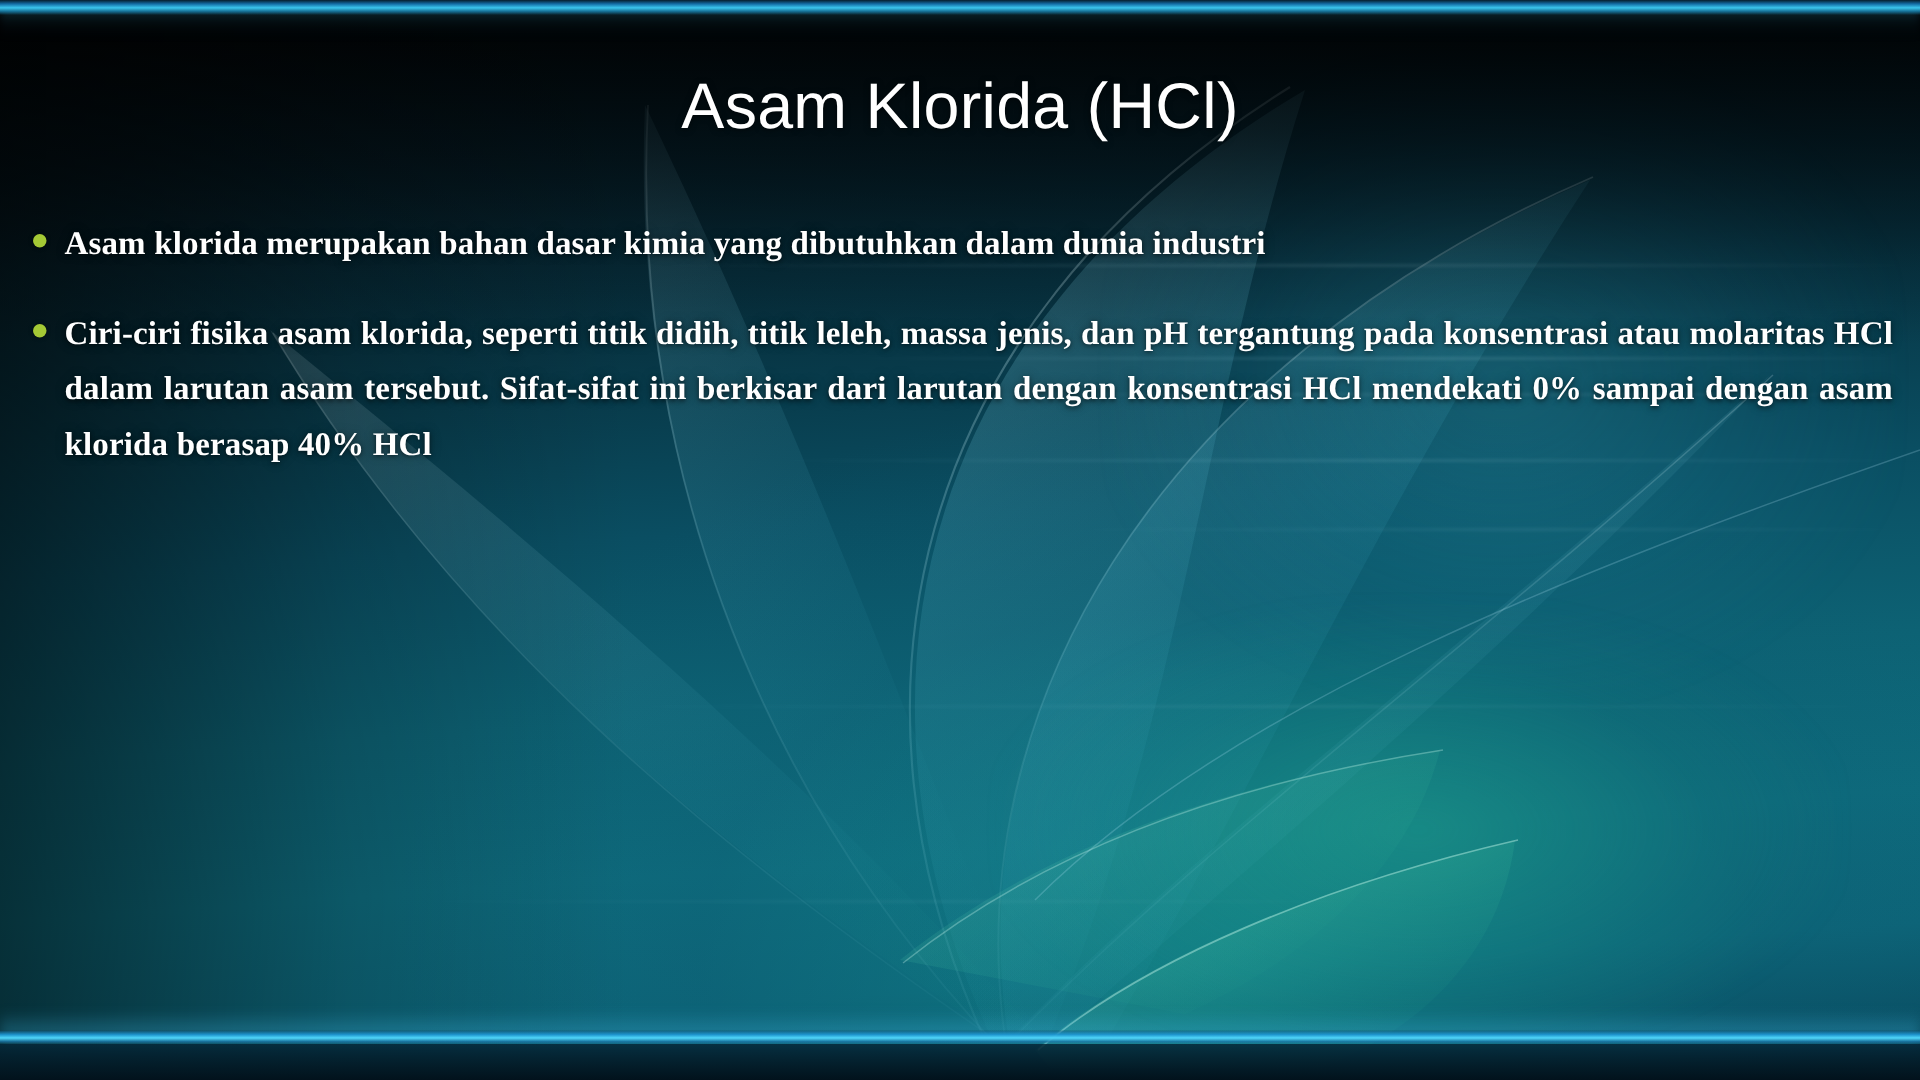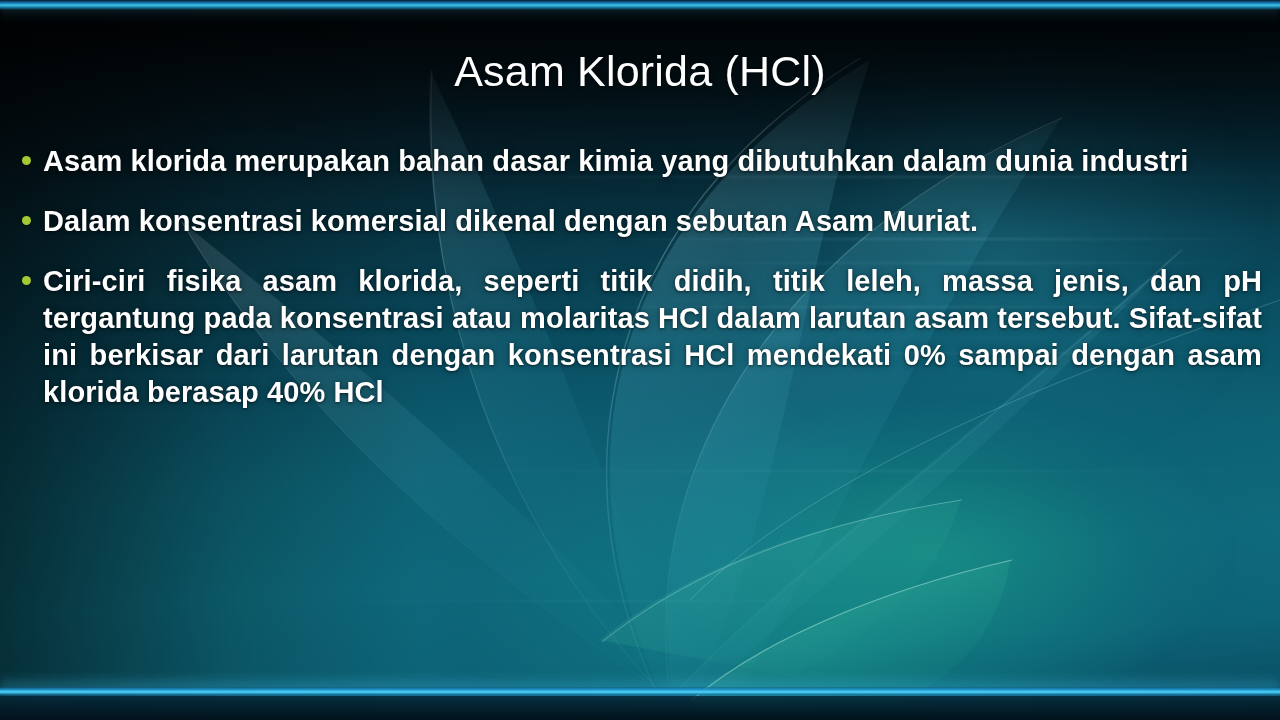--- a/index.html
+++ b/index.html
@@ -182,23 +182,23 @@
     border-radius: 50%;
     background: #a4c935;
     margin-top: 13px;
     margin-right: 12px;
     box-shadow: 0 0 3px rgba(0,0,0,0.5);
   }
 
   .bullet-text {
     flex: 1 1 auto;
     color: #ffffff;
-    font-family: Liberation Sans, sans-serif;
+    font-family: Liberation Serif, serif;
     font-weight: bold;
-    font-size: 29px;
+    font-size: 22px;
     line-height: 37px;
     letter-spacing: 0.1px;
     text-shadow: 0 1px 3px rgba(0,0,0,0.55), 0 0 8px rgba(0,0,0,0.30);
   }
   .bullet-text.justify {
     text-align: justify;
     text-align-last: left;
   }
 </style>
 </head>
@@ -287,24 +287,20 @@
     <div class="slide-title">Asam Klorida (HCl)</div>
 
     <div class="body-list">
 
       <div class="bullet-row">
         <span class="bullet-dot"></span>
         <span class="bullet-text">Asam klorida merupakan bahan dasar kimia yang dibutuhkan dalam dunia industri</span>
       </div>
 
 
-      <div class="bullet-row">
-        <span class="bullet-dot"></span>
-        <span class="bullet-text">Dalam konsentrasi komersial dikenal dengan sebutan Asam Muriat.</span>
-      </div>
 
       <div class="bullet-row">
         <span class="bullet-dot"></span>
         <span class="bullet-text justify">Ciri-ciri fisika asam klorida, seperti titik didih, titik leleh, massa jenis, dan pH tergantung pada konsentrasi atau molaritas HCl dalam larutan asam tersebut. Sifat-sifat ini berkisar dari larutan dengan konsentrasi HCl mendekati 0% sampai dengan asam klorida berasap 40% HCl</span>
       </div>
 
     </div>
   </div>
 </div>
 

